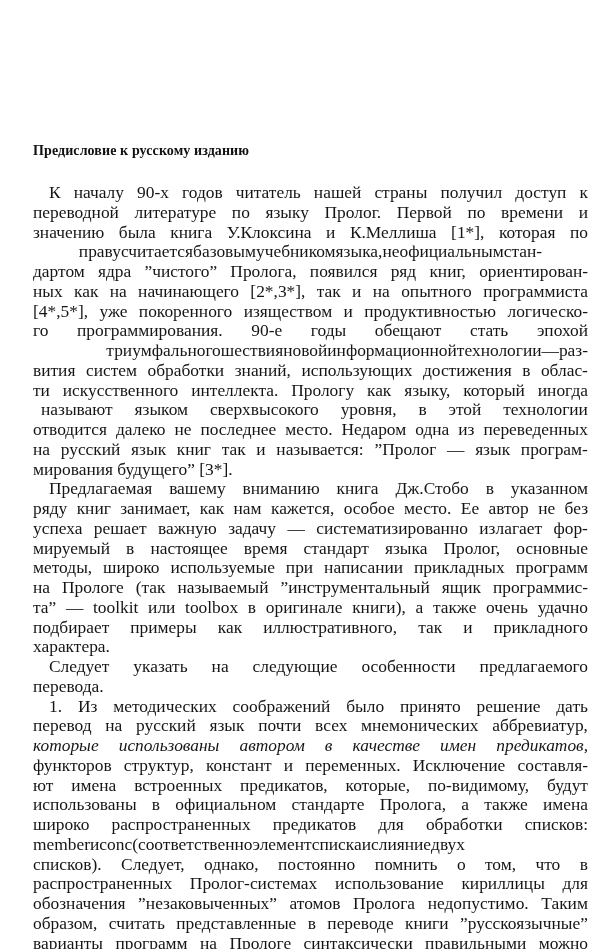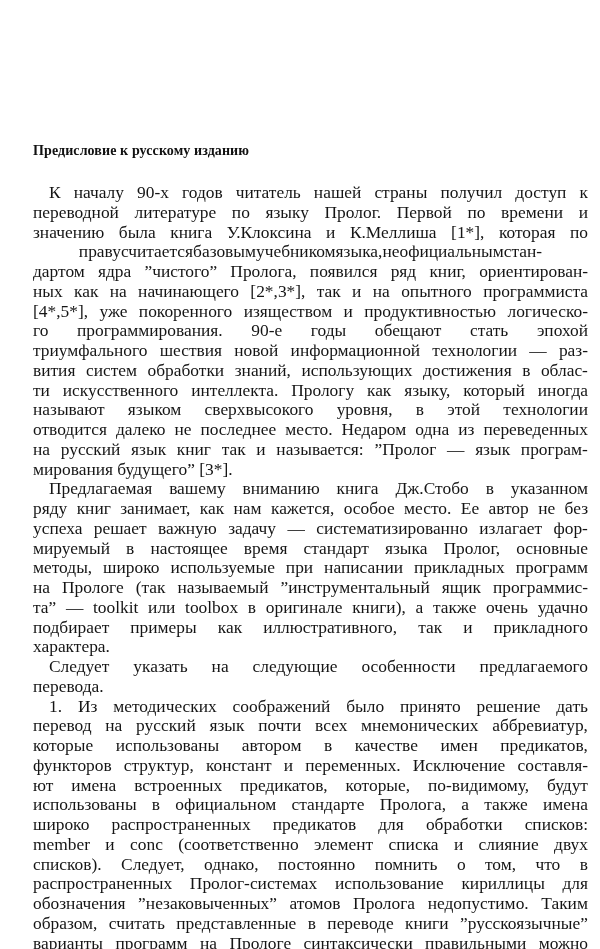--- a/index.html
+++ b/index.html
@@ -101,21 +101,21 @@
       </div>
       <div class="line" style="display: flex; justify-content: space-between; gap: 28px;">
         <span>го</span>
         <span>программирования.</span>
         <span>90-е</span>
         <span>годы</span>
         <span>обещают</span>
         <span>стать</span>
         <span>эпохой</span>
       </div>
-      <div class="line" style="display: flex; justify-content: space-between;">
+      <div class="line" style="display: flex; justify-content: flex-end;">
         <span>триумфального</span>
         <span>шествия</span>
         <span>новой</span>
         <span>информационной</span>
         <span>технологии</span>
         <span>—</span>
         <span>раз-</span>
       </div>
       <div class="line" style="display: flex; justify-content: space-between; align-items: center;">
         <span>вития</span>
@@ -130,21 +130,21 @@
       <div class="line" style="display: flex; justify-content: space-between;">
         <span>ти</span>
         <span>искусственного</span>
         <span>интеллекта.</span>
         <span>Прологу</span>
         <span>как</span>
         <span>языку,</span>
         <span>который</span>
         <span>иногда</span>
       </div>
-      <div class="line" style="display: flex; justify-content: space-between;">
+      <div class="line" style="display: flex; justify-content: space-between; margin-left: 8px;">
         <span>называют</span>
         <span>языком</span>
         <span>сверхвысокого</span>
         <span>уровня,</span>
         <span>в</span>
         <span>этой</span>
         <span>технологии</span>
       </div>
       <div class="line" style="display: flex; justify-content: space-between;">
         <span>отводится</span>
@@ -278,21 +278,21 @@
       <div class="line" style="display: flex; justify-content: space-between;">
         <span>перевод</span>
         <span>на</span>
         <span>русский</span>
         <span>язык</span>
         <span>почти</span>
         <span>всех</span>
         <span>мнемонических</span>
         <span>аббревиатур,</span>
       </div>
-      <div class="line" style="display: flex; justify-content: space-between;">
+      <div class="line" style="display: flex; justify-content: space-between; font-style: italic;">
         <span>которые</span>
         <span>использованы</span>
         <span>автором</span>
         <span>в</span>
         <span>качестве</span>
         <span>имен</span>
         <span>предикатов,</span>
       </div>
       <div class="line" style="display: flex; justify-content: space-between;">
         <span>функторов</span>
@@ -323,21 +323,21 @@
         <span>имена</span>
       </div>
       <div class="line" style="display: flex; justify-content: space-between;">
         <span>широко</span>
         <span>распространенных</span>
         <span>предикатов</span>
         <span>для</span>
         <span>обработки</span>
         <span>списков:</span>
       </div>
-      <div class="line" style="display: flex; justify-content: space-between;">
+      <div class="line" style="display: flex; ">
         <span>member</span>
         <span>и</span>
         <span>conc</span>
         <span>(соответственно</span>
         <span>элемент</span>
         <span>списка</span>
         <span>и</span>
         <span>слияние</span>
         <span>двух</span>
       </div>

